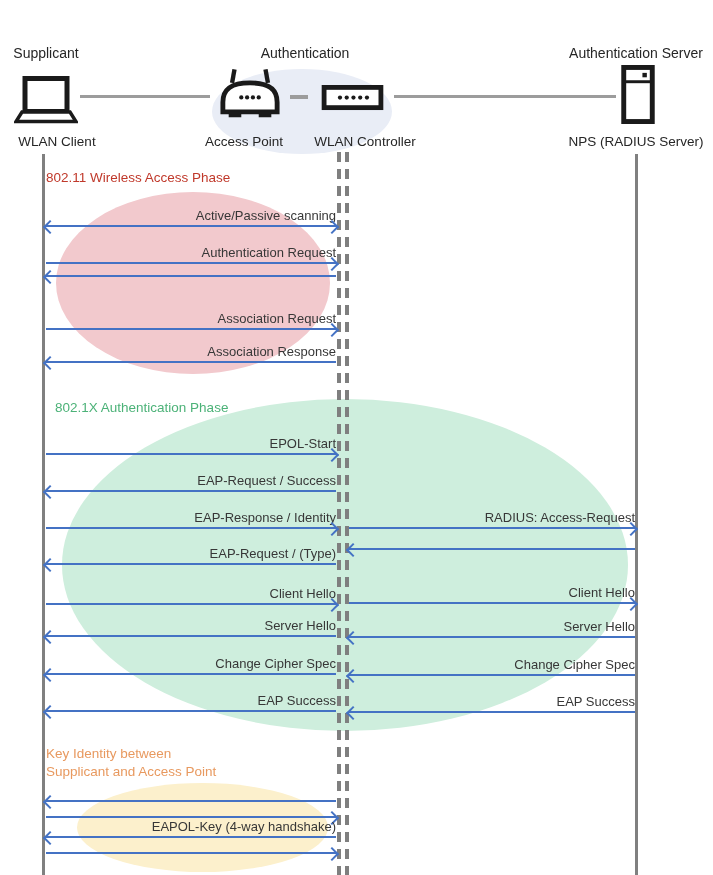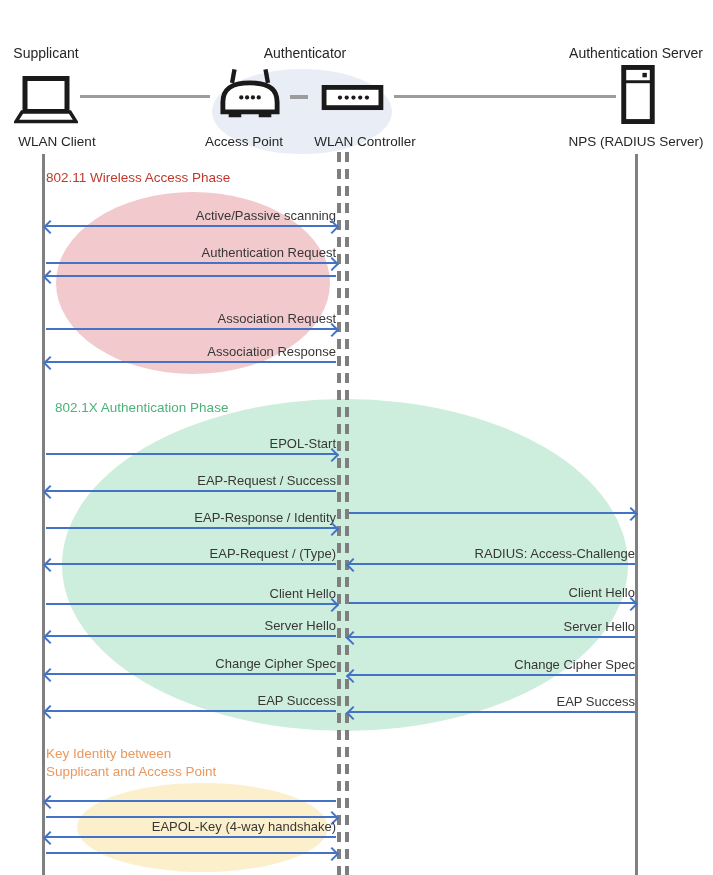--- a/index.html
+++ b/index.html
@@ -39,21 +39,21 @@
 <body>
 
 <div class="canvas">
 
   <div class="ellipse e-header"></div>
   <div class="ellipse e-pink"></div>
   <div class="ellipse e-green"></div>
   <div class="ellipse e-yellow"></div>
 
   <div class="role" style="left:0; width:92px;">Supplicant</div>
-  <div class="role" style="left:255px; width:100px;">Authenticator</div>
+  <div class="role" style="left:255px; width:100px;">Authentication</div>
   <div class="role" style="left:566px; width:140px;">Authentication Server</div>
 
   <div class="connector" style="left:80px; top:71px; width:130px;"></div>
   <div class="connector" style="left:290px; top:71px; width:18px; height:4px;"></div>
   <div class="connector" style="left:394px; top:71px; width:222px;"></div>
 
   <svg class="icon" style="left:14px; top:52px;" width="64" height="48" viewBox="0 0 64 48">
     <rect x="11" y="2.5" width="42" height="33" fill="#fff" stroke="#1a1a1a" stroke-width="5"></rect>
     <path d="M8 36 H56 L62 45.5 H2 Z" fill="#fff" stroke="#1a1a1a" stroke-width="3.5"></path>
   </svg>
@@ -147,24 +147,24 @@
   <div class="msg" style="left:46px; top:632px; width:290px;">
     <div class="lbl">Change Cipher Spec</div>
     <div class="arr left"></div>
   </div>
   <div class="msg" style="left:46px; top:669px; width:290px;">
     <div class="lbl">EAP Success</div>
     <div class="arr left"></div>
   </div>
 
   <div class="msg" style="left:349px; top:486px; width:286px;">
+    <div class="lbl">RADIUS: Access-Request</div>
     <div class="arr right"></div>
   </div>
   <div class="msg" style="left:349px; top:522px; width:286px;">
-    <div class="lbl">RADIUS: Access-Challenge</div>
     <div class="arr left"></div>
   </div>
   <div class="msg" style="left:349px; top:561px; width:286px;">
     <div class="lbl">Client Hello</div>
     <div class="arr right"></div>
   </div>
   <div class="msg" style="left:349px; top:595px; width:286px;">
     <div class="lbl">Server Hello</div>
     <div class="arr left"></div>
   </div>

